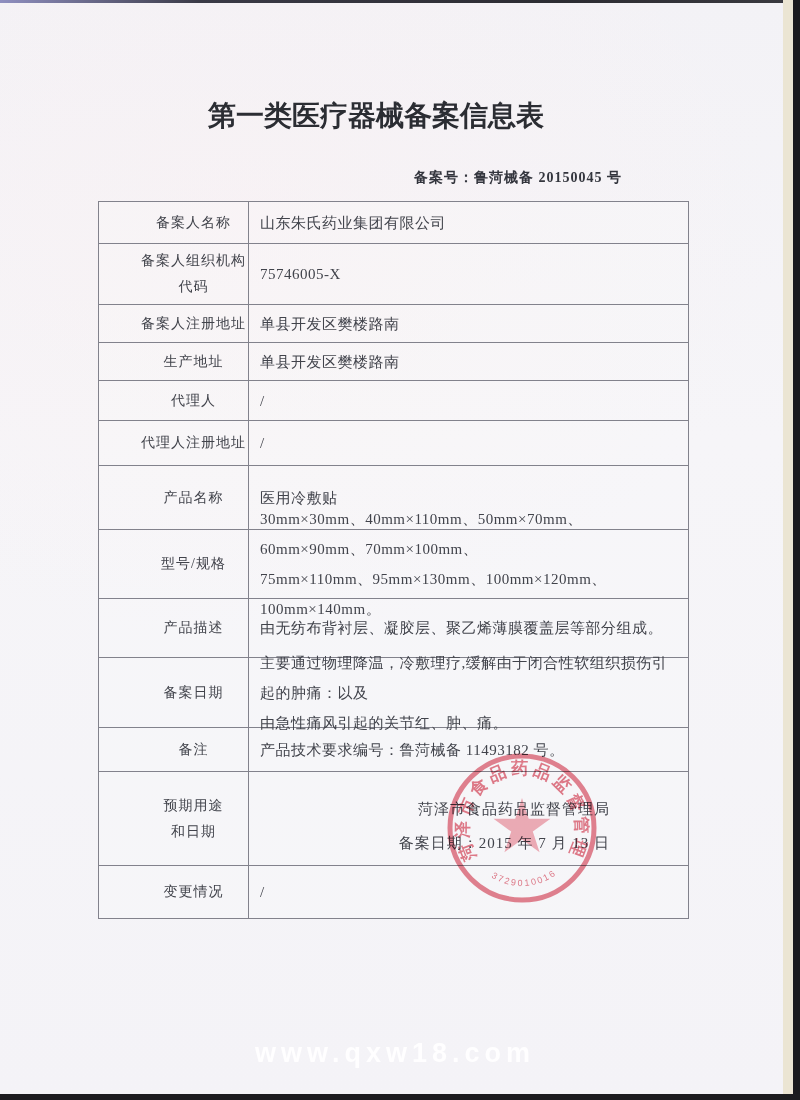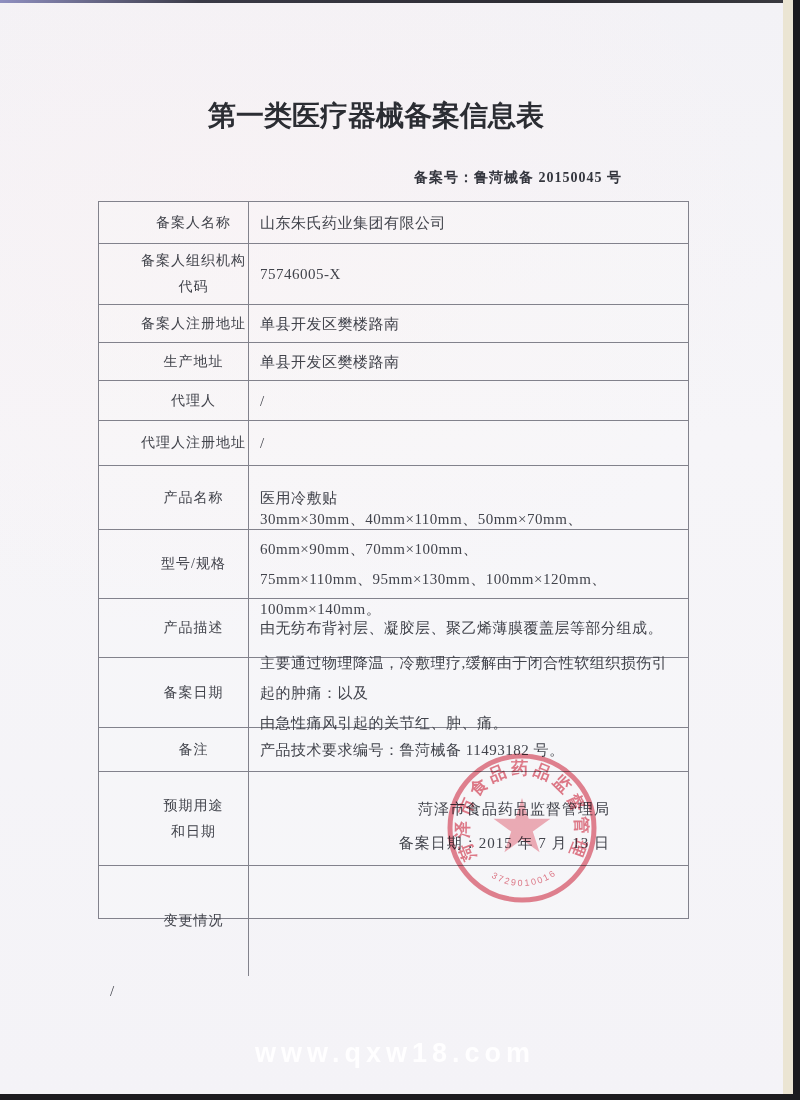--- a/index.html
+++ b/index.html
@@ -33,21 +33,21 @@
     font-size: 14px; font-weight: bold; color: #33353d;
     letter-spacing: 1px; white-space: nowrap; margin-left: 20px;
   }
 
   .form-table {
     position: absolute; left: 98px; top: 201px; width: 591px;
     border: 1px solid #82828c;
     background: rgba(255,255,255,0.18);
   }
   .row { display: flex; border-bottom: 1px solid #82828c; }
-  .row:last-child { border-bottom: none; flex-direction: column; }
+  .row:last-child { border-bottom: none; }
   .cell { white-space: pre-line; color: #41434b; }
   .cell.label {
     width: 110px; flex: 0 0 110px;
     border-right: 1px solid #82828c;
     display: flex; align-items: center; justify-content: center;
     text-align: center; font-size: 14px; line-height: 26px;
     letter-spacing: 1px;
     margin-left: 40px;
   }
   .cell.value {

